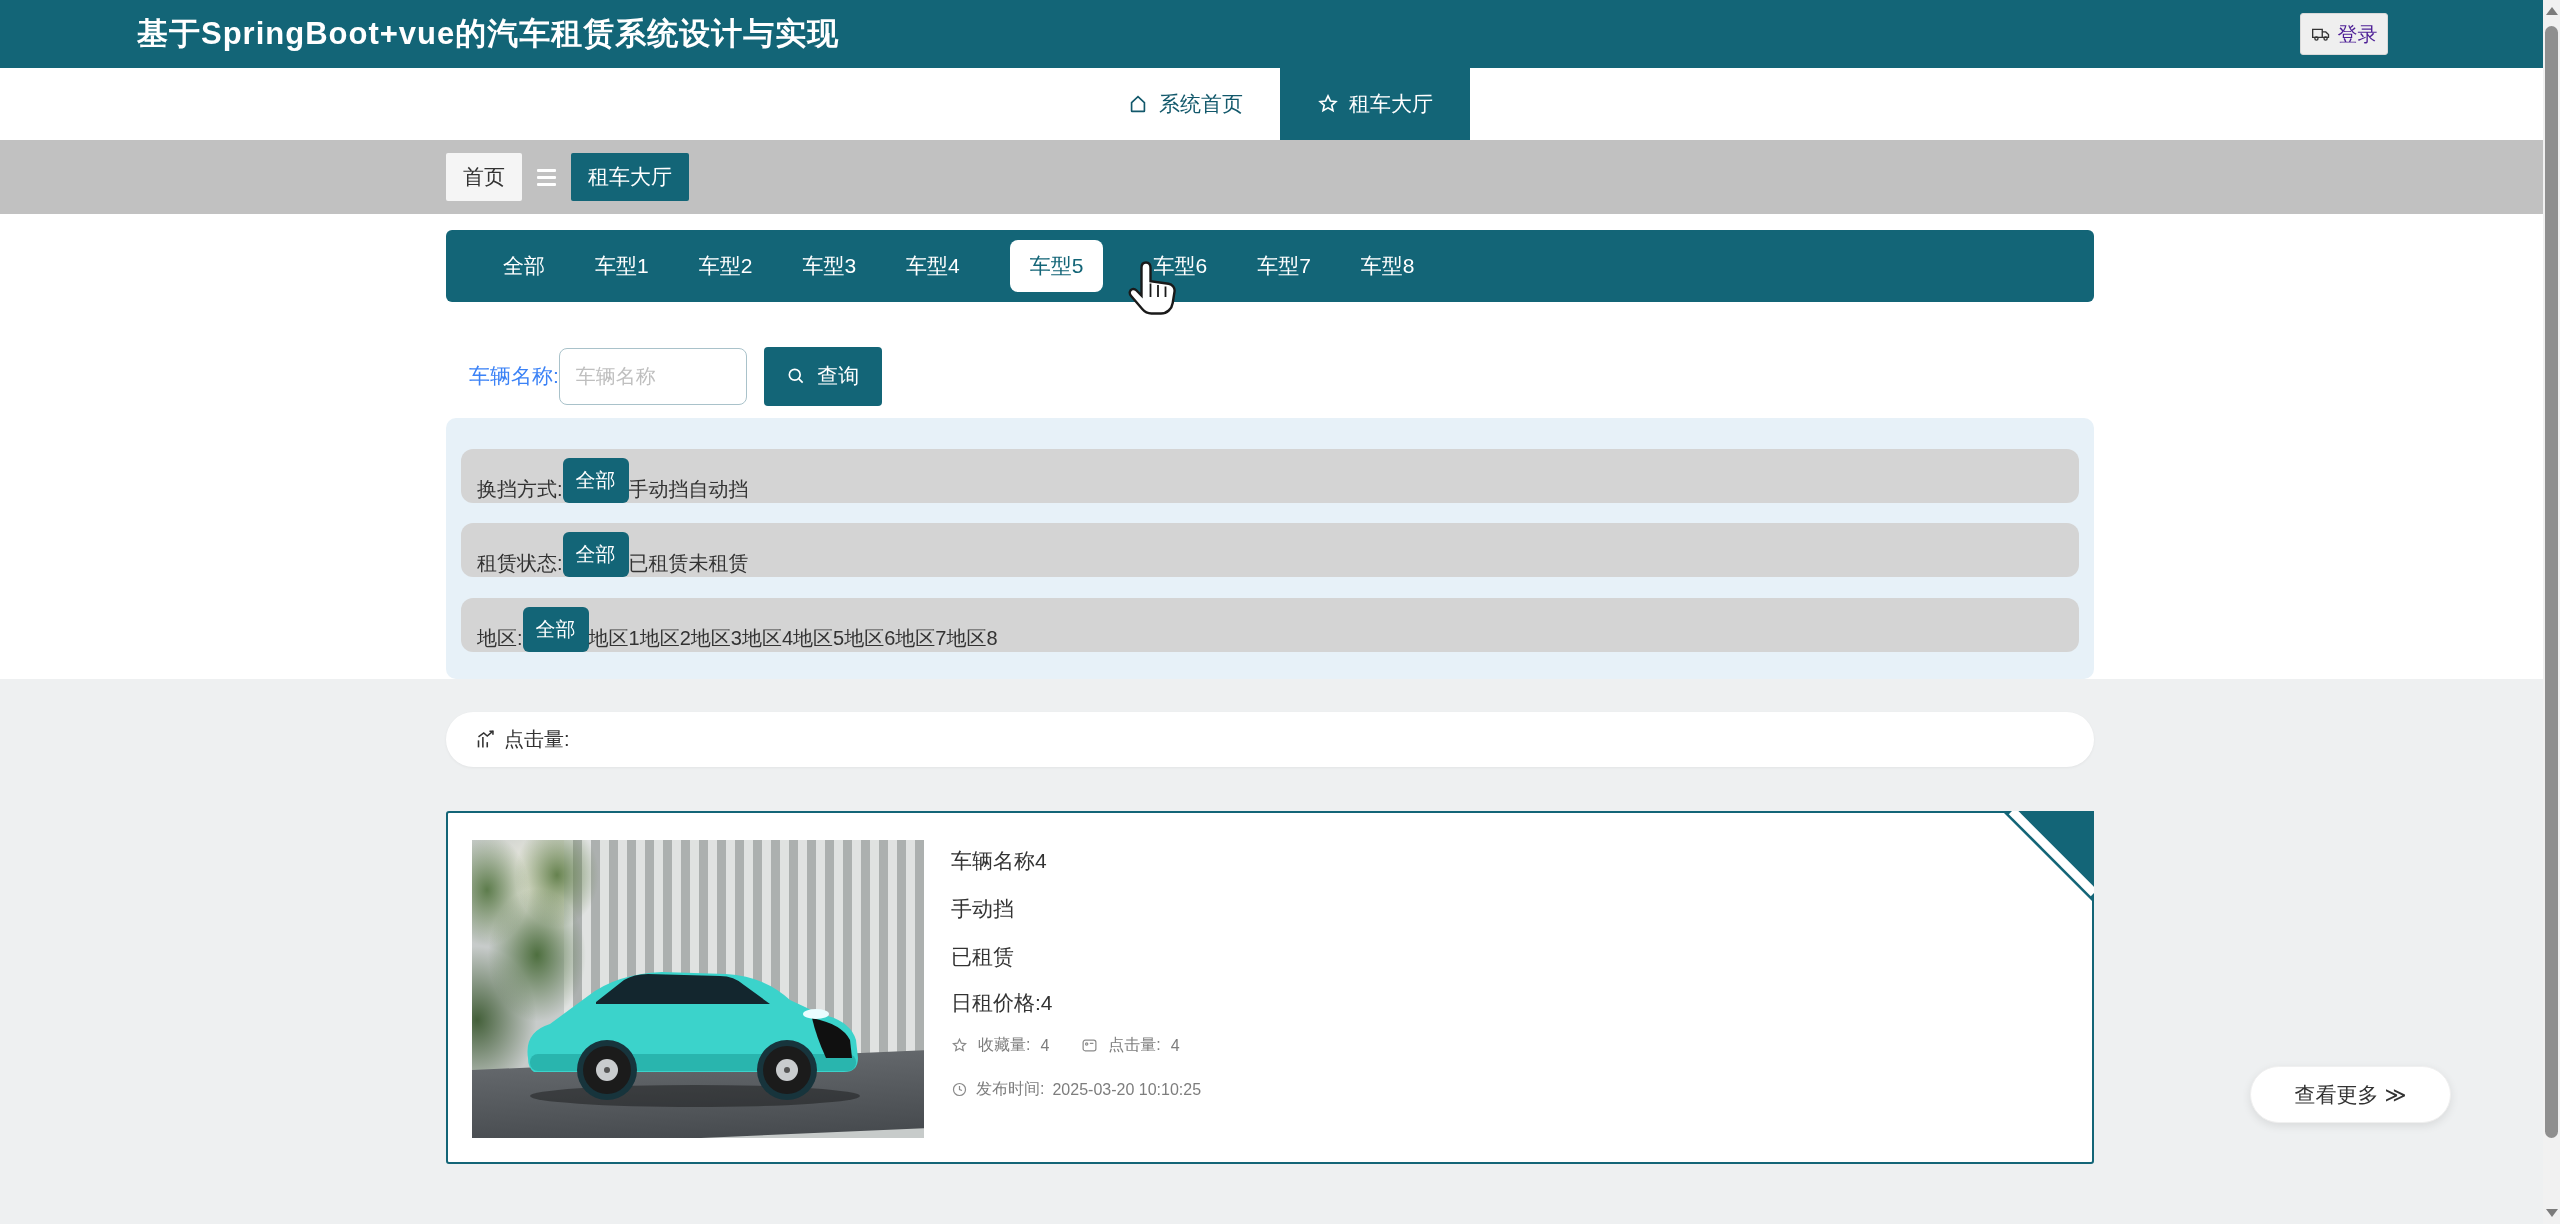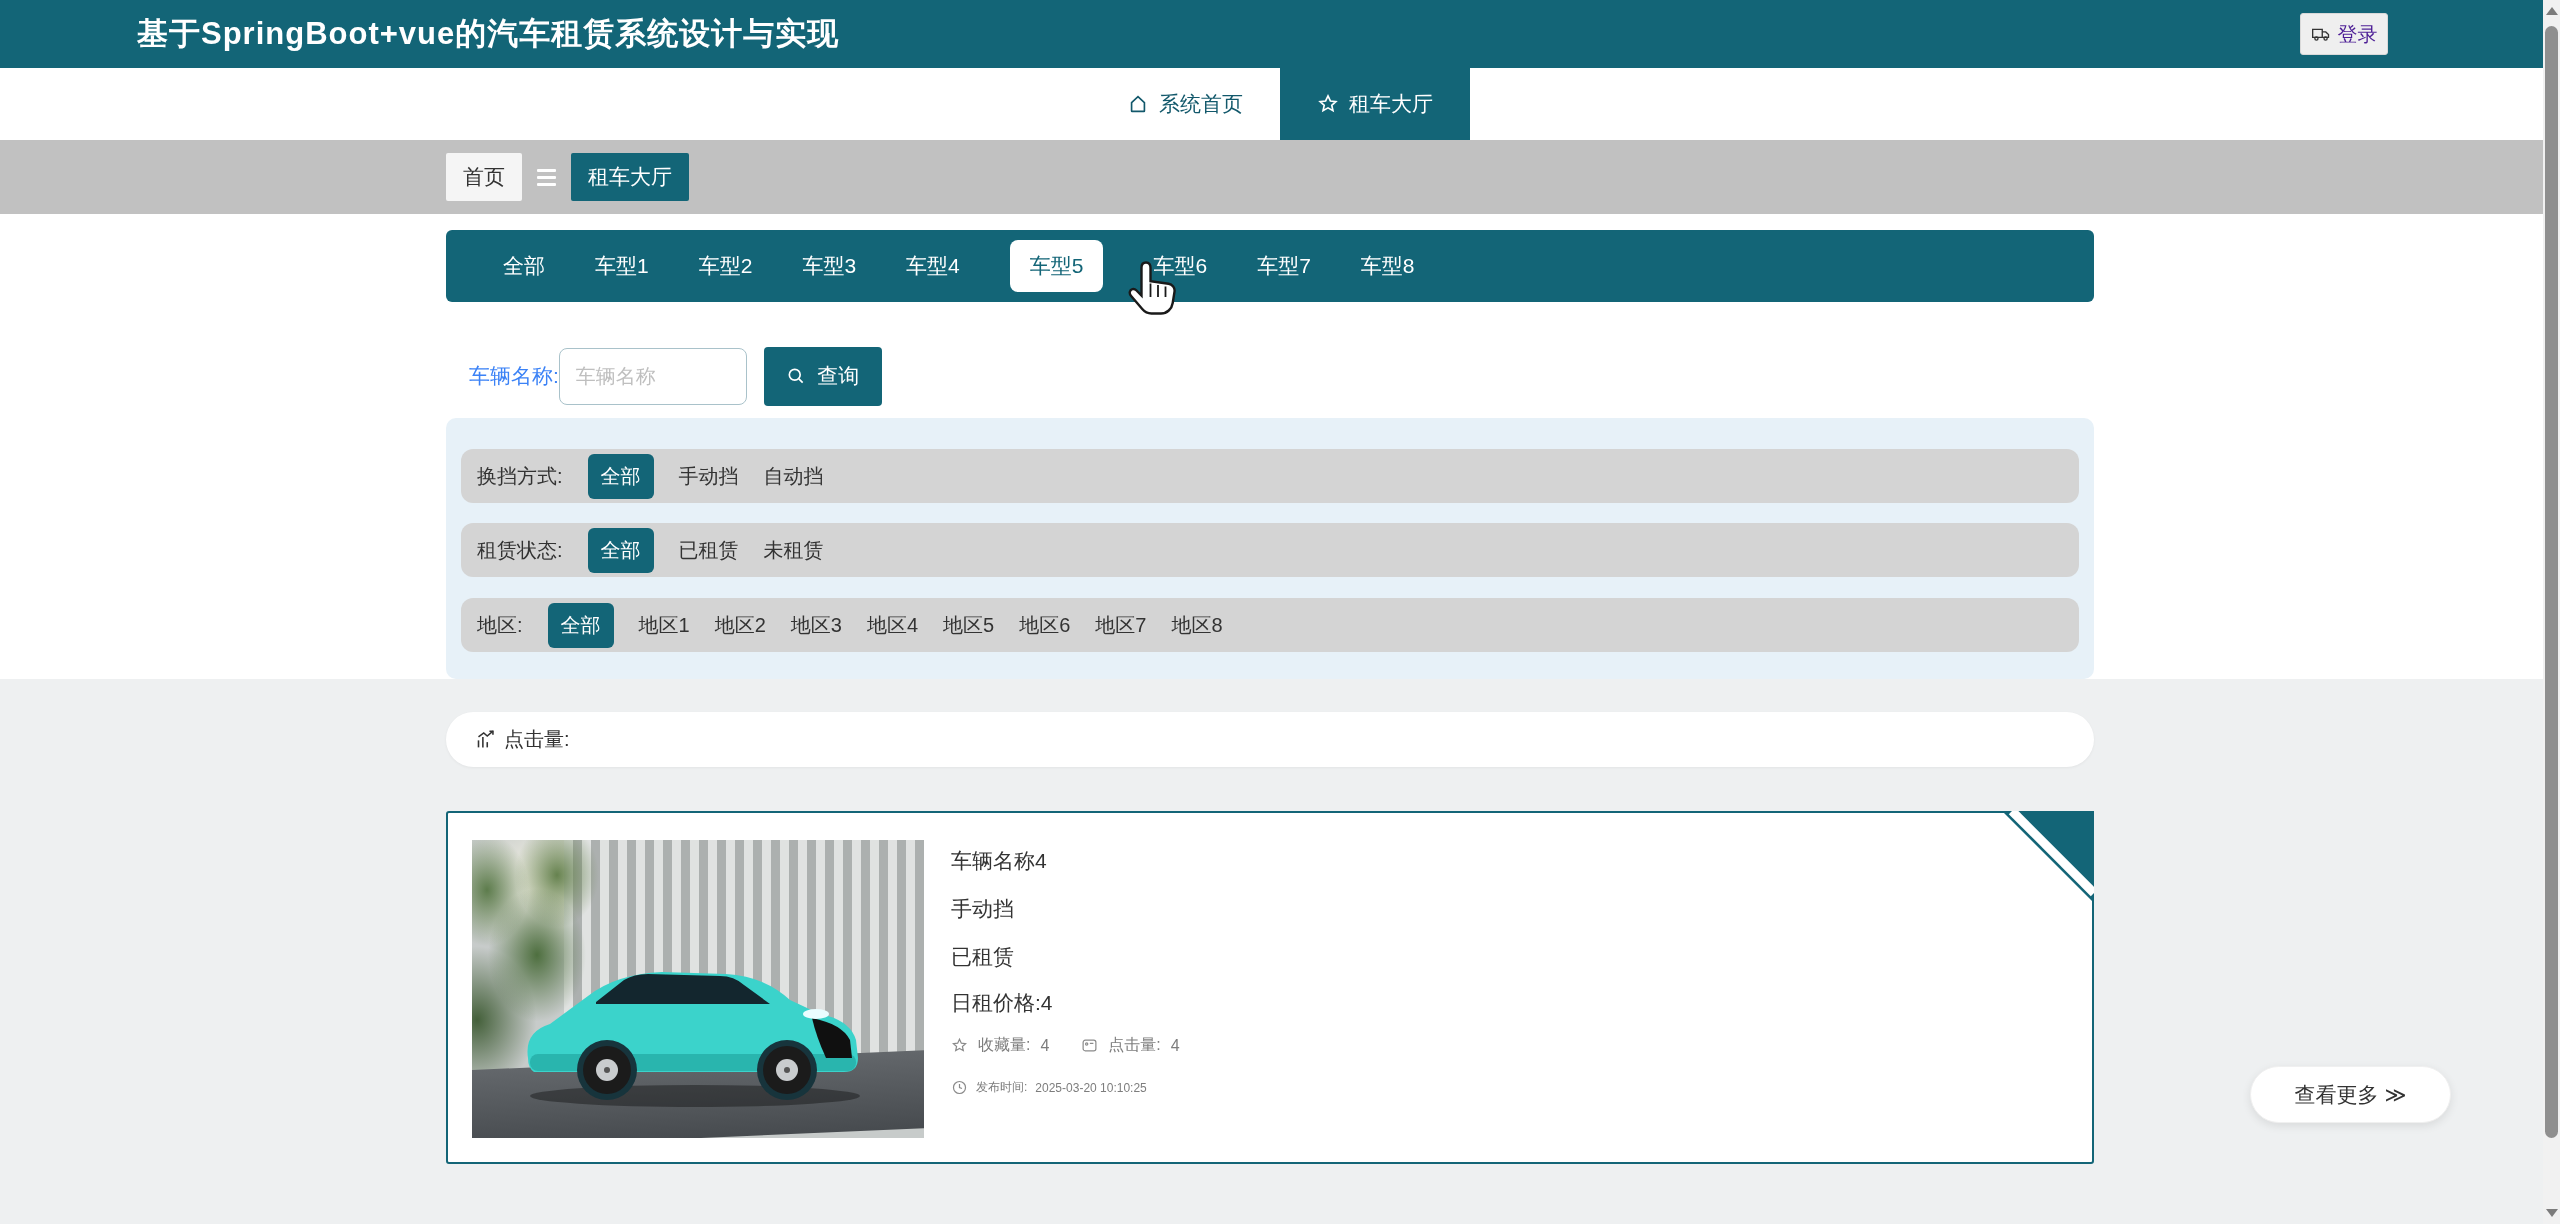--- a/index.html
+++ b/index.html
@@ -48,21 +48,21 @@
     font-family:Liberation Serif, serif; }
   .search-input::placeholder { color:#bfbfbf; }
   .search-btn { margin-left:17px; width:118px; height:59px; background:#136577; color:#fff;
     border:none; border-radius:4px; font-size:21px; display:flex; align-items:center;
     justify-content:center; gap:11px; cursor:pointer; }
 
   
   .filter-panel { position:absolute; top:418px; left:446px; width:1648px; height:261px;
     background:#e7f1f8; border-radius:10px; }
   .fbar { position:absolute; left:15px; width:1618px; height:54px; background:#d4d4d4;
-    border-radius:12px; display:flex; align-items:center; gap:25px; padding-left:16px; }
+    border-radius:12px; display:flex; align-items:flex-end; padding-left:16px; }
   .fbar.r1 { top:31px; } .fbar.r2 { top:105px; } .fbar.r3 { top:180px; }
   .flabel { font-size:20px; color:#333; }
   .chip { background:#136577; color:#fff; font-size:20px; padding:9px 13px; border-radius:6px; cursor:pointer; }
   .fopt { font-size:20px; color:#333; cursor:pointer; }
 
   
   .clicks-bar { position:absolute; top:712px; left:446px; width:1648px; height:55px; background:#fff;
     border-radius:28px; display:flex; align-items:center; gap:8px; padding-left:29px;
     box-shadow:0 1px 3px rgba(0,0,0,.05); font-size:20px; color:#333; }
 
@@ -70,21 +70,21 @@
   .card { position:absolute; top:811px; left:446px; width:1648px; height:353px; background:#fff;
     border:2px solid #136577; border-radius:3px; }
   .ribbon { position:absolute; top:-2px; right:-2px; width:92px; height:92px; }
   .card-info { position:absolute; left:503px; top:0; right:24px; bottom:0; }
   .ci-line { position:absolute; font-size:21px; color:#333; }
   .ci-name { top:34px; } .ci-gear { top:82px; } .ci-status { top:130px; } .ci-price { top:176px; }
   .ci-stats { position:absolute; top:222px; display:flex; align-items:center; gap:10px;
     font-size:16px; color:#7d7d7d; }
   .ci-stat-gap { width:12px; }
   .ci-time { position:absolute; top:266px; display:flex; align-items:center; gap:8px;
-    font-size:12px; color:#7d7d7d; }
+    font-size:16px; color:#7d7d7d; }
   .more-btn { position:absolute; left:1299px; top:253px; width:201px; height:57px; background:#fff;
     border:1px solid #f0f0f0; border-radius:29px; box-shadow:0 3px 10px rgba(0,0,0,.09);
     font-size:21px; color:#333; display:flex; align-items:center; justify-content:center; gap:6px;
     cursor:pointer; }
 
   
   .car-scene { position:absolute; left:24px; top:27px; width:452px; height:298px;
     overflow:hidden; background:#c7cbca; }
   .scene-building { position:absolute; left:92px; top:-24px; width:400px; height:268px;
     background:repeating-linear-gradient(90deg,#e0e2e1 0 9px,#acb0af 9px 18px);

